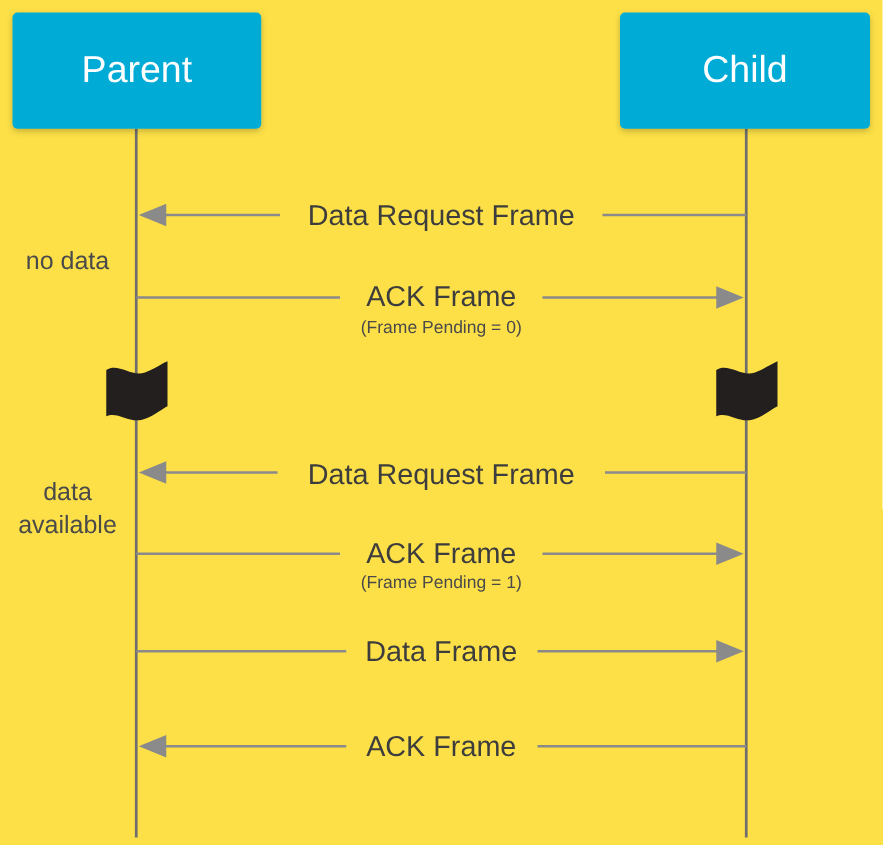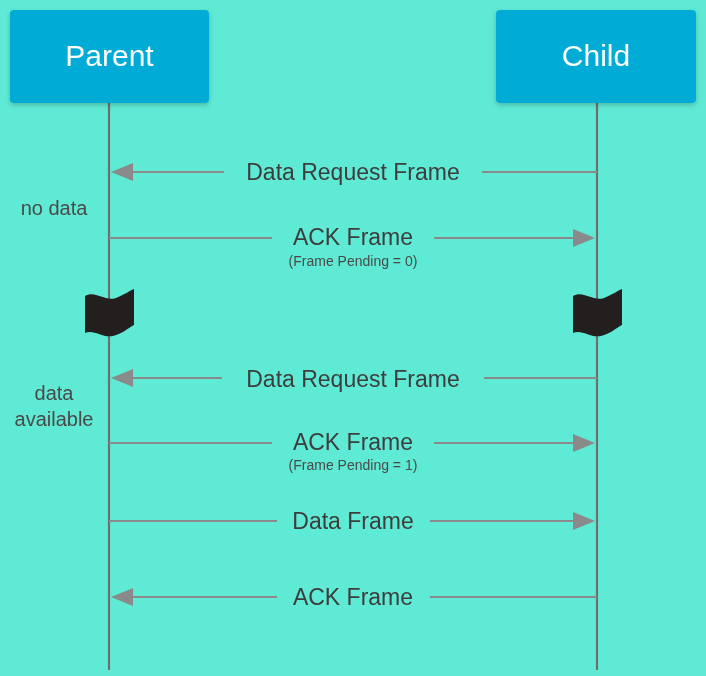--- a/index.html
+++ b/index.html
@@ -7,21 +7,21 @@
     padding: 0;
     background: #ffffff;
   }
   body {
     font-family: "Liberation Sans", sans-serif;
   }
   #diagram-root {
     position: relative;
     width: 706px;
     height: 676px;
-    background: #5eead4;
+    background: #fde047;
     overflow: hidden;
   }
   svg.diagram-canvas {
     position: absolute;
     top: 0;
     left: 0;
     width: 706px;
     height: 676px;
     display: block;
   }

